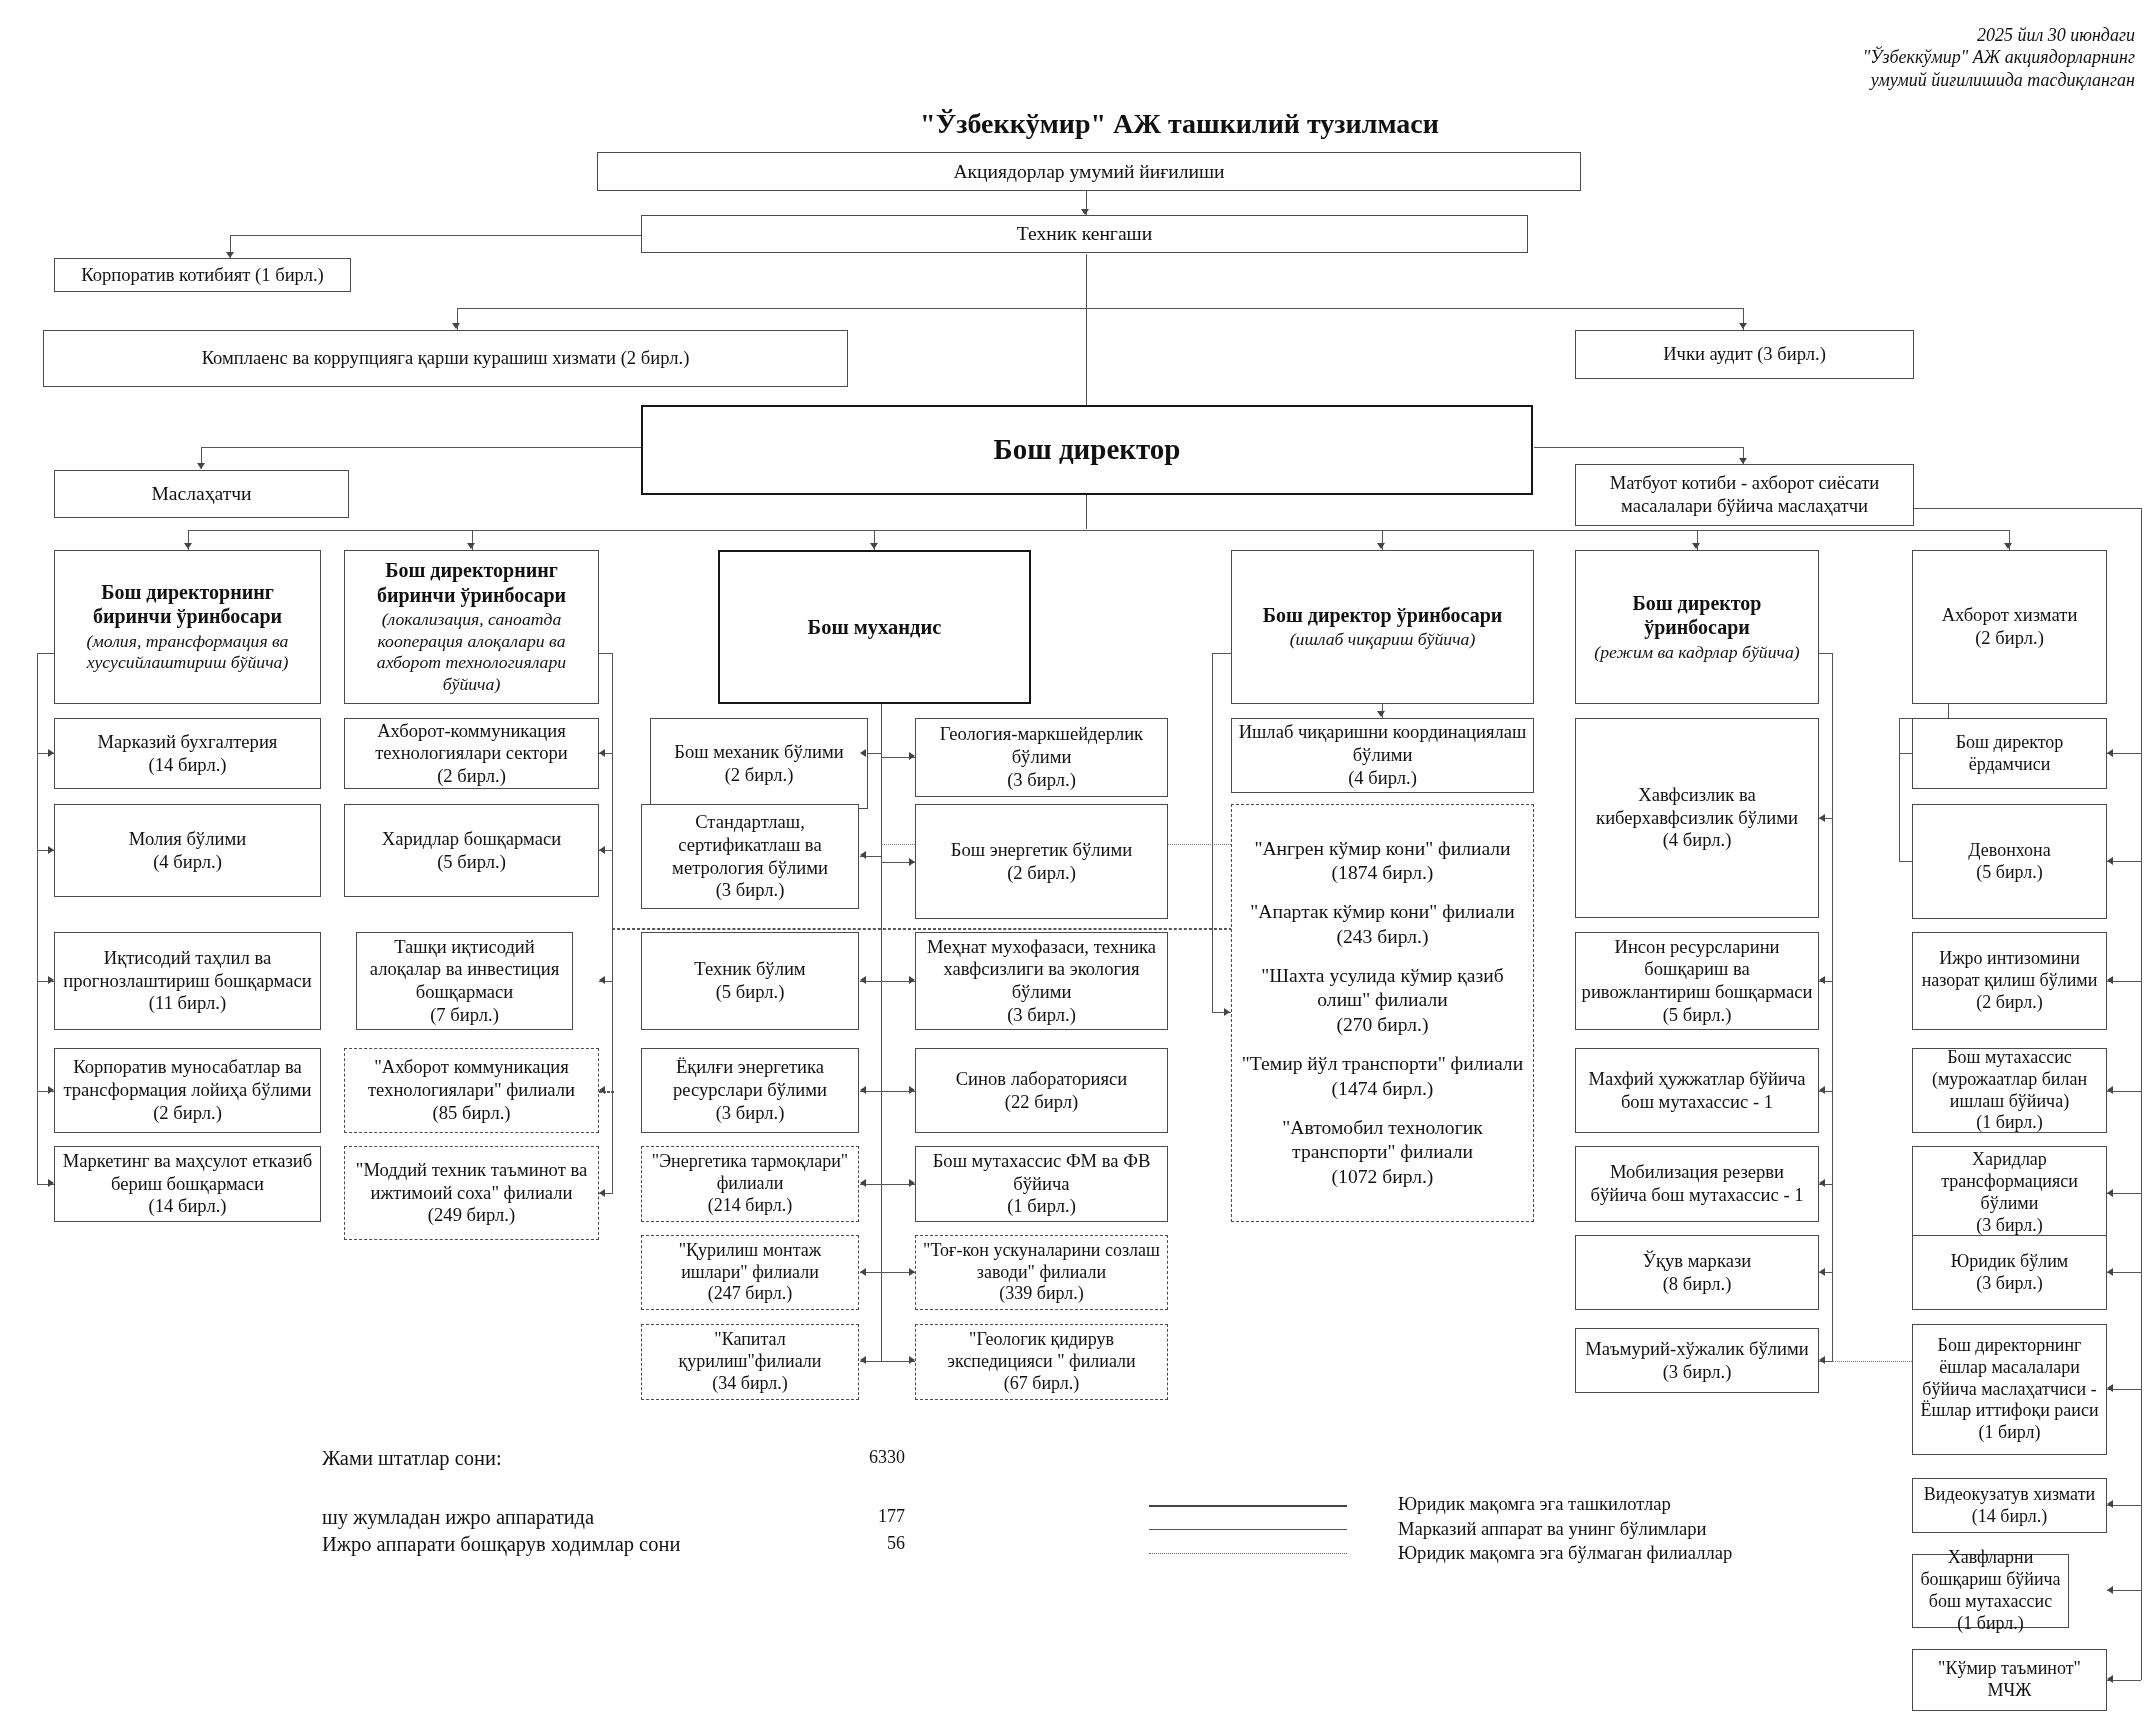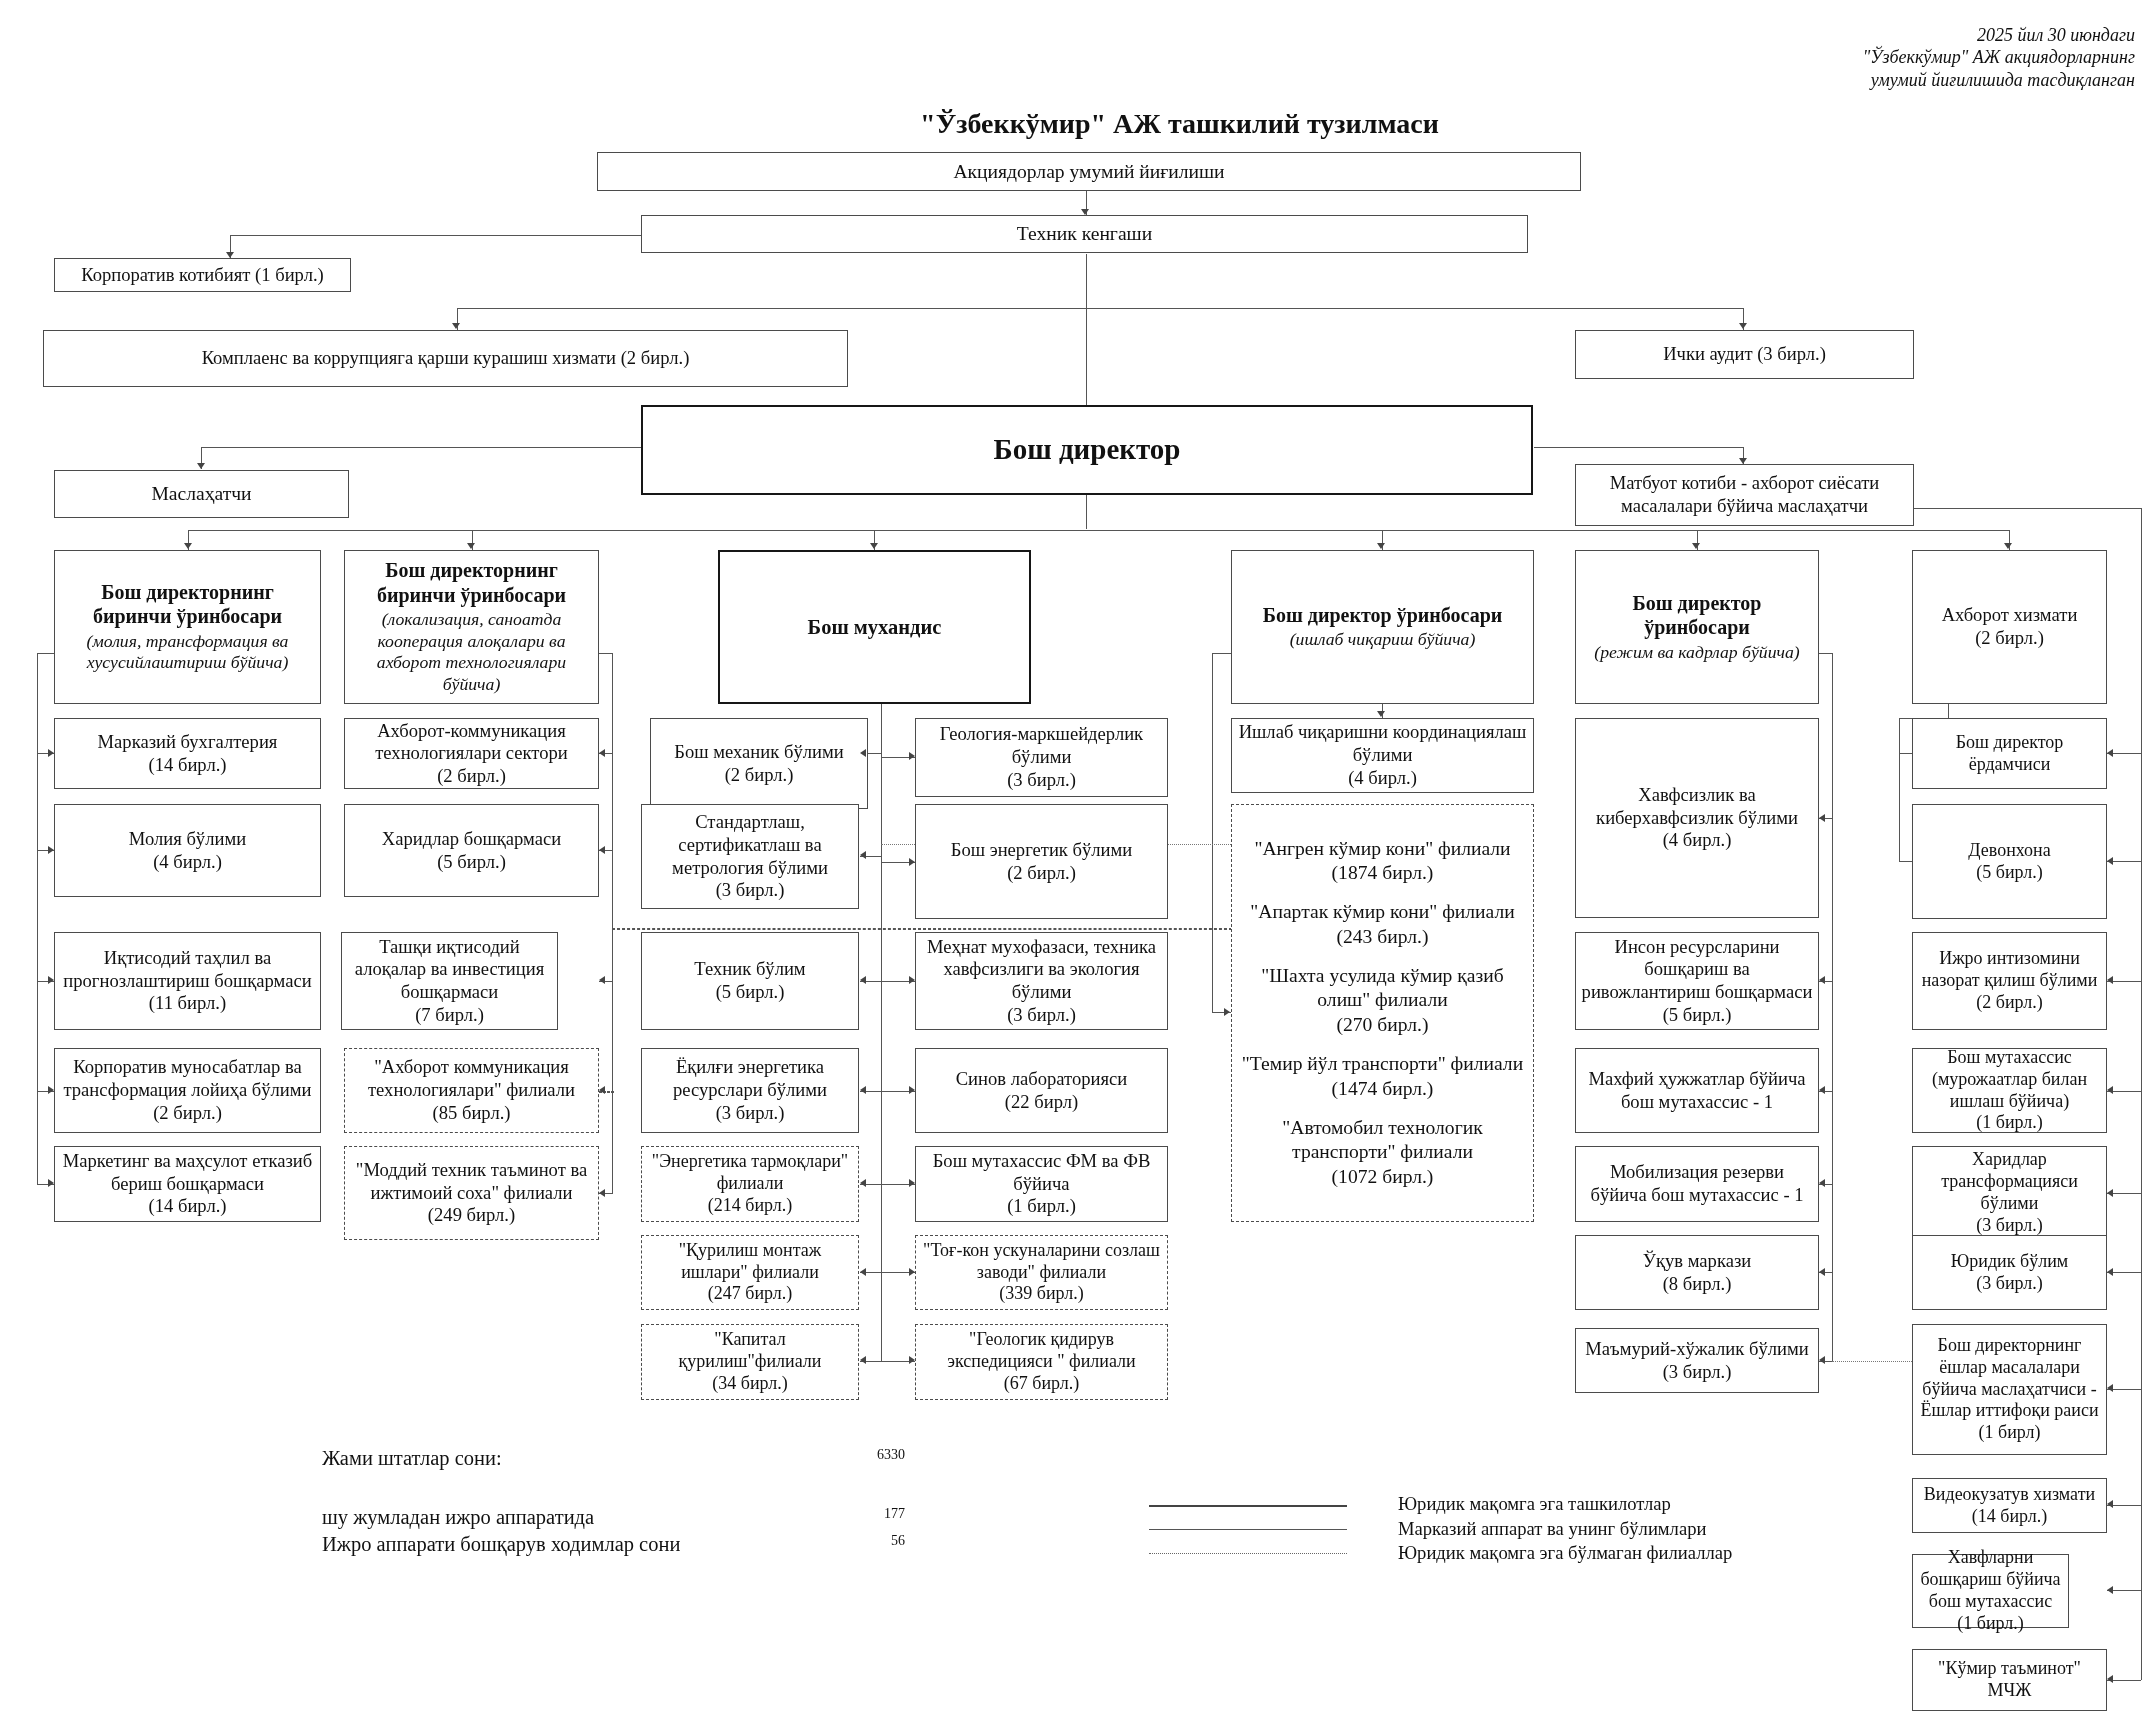--- a/index.html
+++ b/index.html
@@ -24,21 +24,21 @@
   .ln{position:absolute;z-index:1;}
   .lh{border-top:1.5px solid #555;height:0;}
   .lv{border-left:1.5px solid #555;width:0;}
   .lh.dashed,.lv.dashed{border-color:#555;border-top-style:dashed;border-left-style:dashed;background:none;}
   .lh.dotted{border-top:1.4px dotted #777;}
   .ar{position:absolute;width:0;height:0;z-index:3;}
   .ar.d{border-left:4.7px solid transparent;border-right:4.7px solid transparent;border-top:6.5px solid #444;}
   .ar.r{border-top:4.7px solid transparent;border-bottom:4.7px solid transparent;border-left:6.5px solid #444;}
   .ar.l{border-top:4.7px solid transparent;border-bottom:4.7px solid transparent;border-right:6.5px solid #444;}
   .sum-label{position:absolute;font-size:20.5px;}
-  .sum-value{position:absolute;width:103px;text-align:right;font-size:14px;}
+  .sum-value{position:absolute;width:103px;text-align:right;font-size:18px;}
   .leg-line{position:absolute;width:198px;height:0;}
   .leg-label{position:absolute;font-size:18.6px;}
   .small{font-size:18px;}
 </style>
 </head>
 <body>
 
 <div class="canvas" id="canvas">
 
   <div class="note">
@@ -120,21 +120,21 @@
     </div>
 
   <div class="box" style="left:344px;top:718px;width:255px;height:71px">
       <span class="bl">Ахборот-коммуникация технологиялари сектори</span>
       <span class="bc">(2 бирл.)</span>
     </div>
   <div class="box" style="left:344px;top:804px;width:255px;height:93px">
       <span class="bl">Харидлар бошқармаси</span>
       <span class="bc">(5 бирл.)</span>
     </div>
-  <div class="box" style="left:341px;top:932px;width:217px;height:98px">
+  <div class="box" style="left:356px;top:932px;width:217px;height:98px">
       <span class="bl">Ташқи иқтисодий алоқалар ва инвестиция бошқармаси</span>
       <span class="bc">(7 бирл.)</span>
     </div>
   <div class="box dashed" style="left:344px;top:1048px;width:255px;height:85px">
       <span class="bl">"Ахборот коммуникация технологиялари" филиали</span>
       <span class="bc">(85 бирл.)</span>
     </div>
   <div class="box dashed" style="left:344px;top:1146px;width:255px;height:94px">
       <span class="bl">"Моддий техник таъминот ва ижтимоий соха" филиали</span>
       <span class="bc">(249 бирл.)</span>

